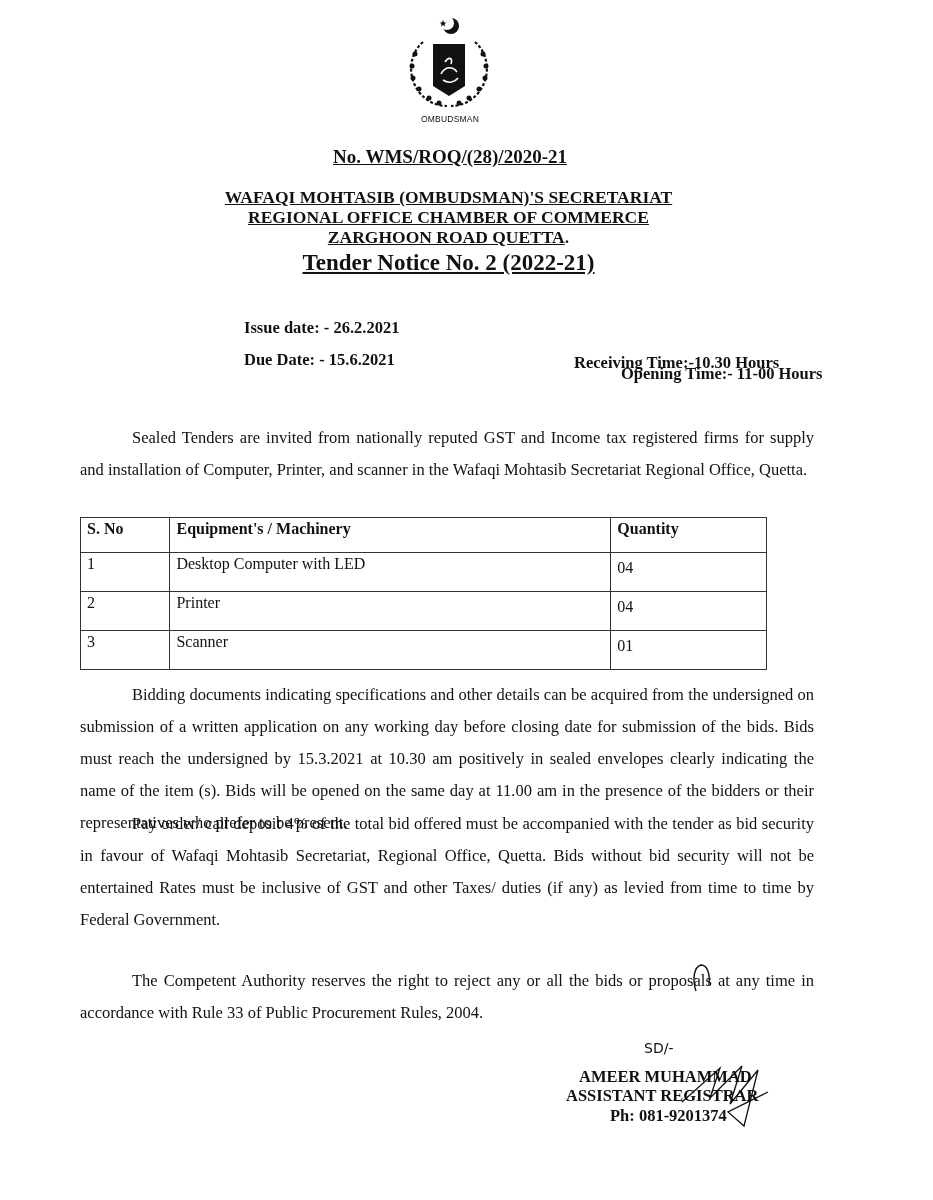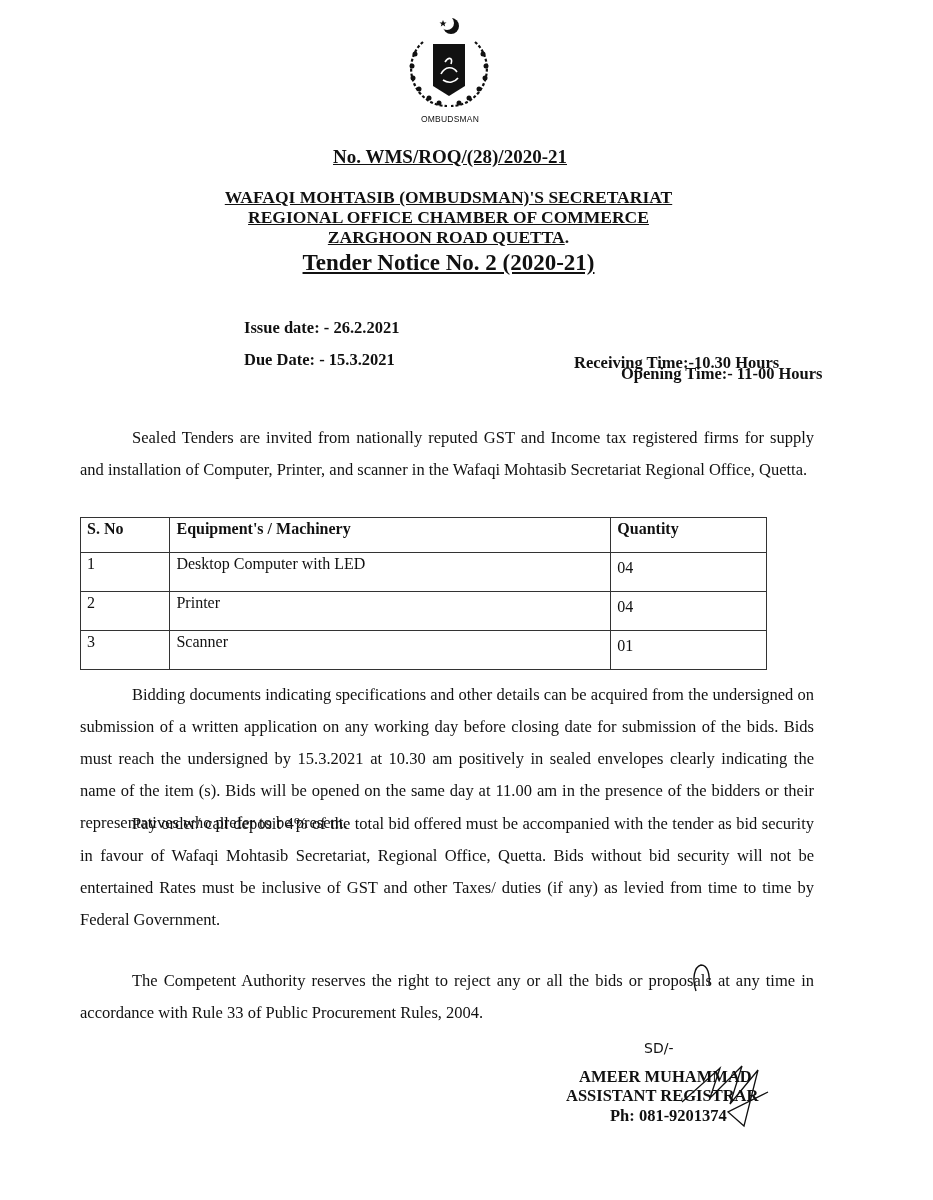--- a/index.html
+++ b/index.html
@@ -73,24 +73,24 @@
     <path d="M38 60 C 42 52, 50 52, 54 58 M42 48 C 46 42, 50 44, 48 50 M40 66 C 46 70, 52 68, 55 64" stroke="#fff" stroke-width="1.6" fill="none"></path>
   </svg>
 </div>
 <div class="abs emblem-label">OMBUDSMAN</div>
 
 <div class="abs refno">No. WMS/ROQ/(28)/2020-21</div>
 
 <div class="abs hline h1">WAFAQI MOHTASIB (OMBUDSMAN)'S SECRETARIAT</div>
 <div class="abs hline h2">REGIONAL OFFICE CHAMBER OF COMMERCE</div>
 <div class="abs hline h3"><span>ZARGHOON ROAD QUETTA</span><span class="dot">.</span></div>
-<div class="abs title">Tender Notice No. 2 (2020-21)</div>
+<div class="abs title">Tender Notice No. 2 (2022-21)</div>
 
 <div class="abs meta issue"><span>Issue date: - </span><span>26.2.2021</span></div>
-<div class="abs meta due"><span>Due Date: - </span><span>15.3.2021</span></div>
+<div class="abs meta due"><span>Due Date: - </span><span>15.6.2021</span></div>
 <div class="abs meta recv">Receiving Time:-10.30 Hours</div>
 <div class="abs meta open">Opening Time:- 11-00 Hours</div>
 
 <div class="abs para p1"><span class="indent"></span><span>Sealed Tenders are invited from nationally reputed GST and Income tax registered firms for supply and installation of Computer, Printer, and scanner in the Wafaqi Mohtasib Secretariat Regional Office, Quetta.</span></div>
 
 <table class="equip">
   <tbody>
       <tr>
     <th class="c1">S. No</th>
     <th class="c2">Equipment's / Machinery</th>

